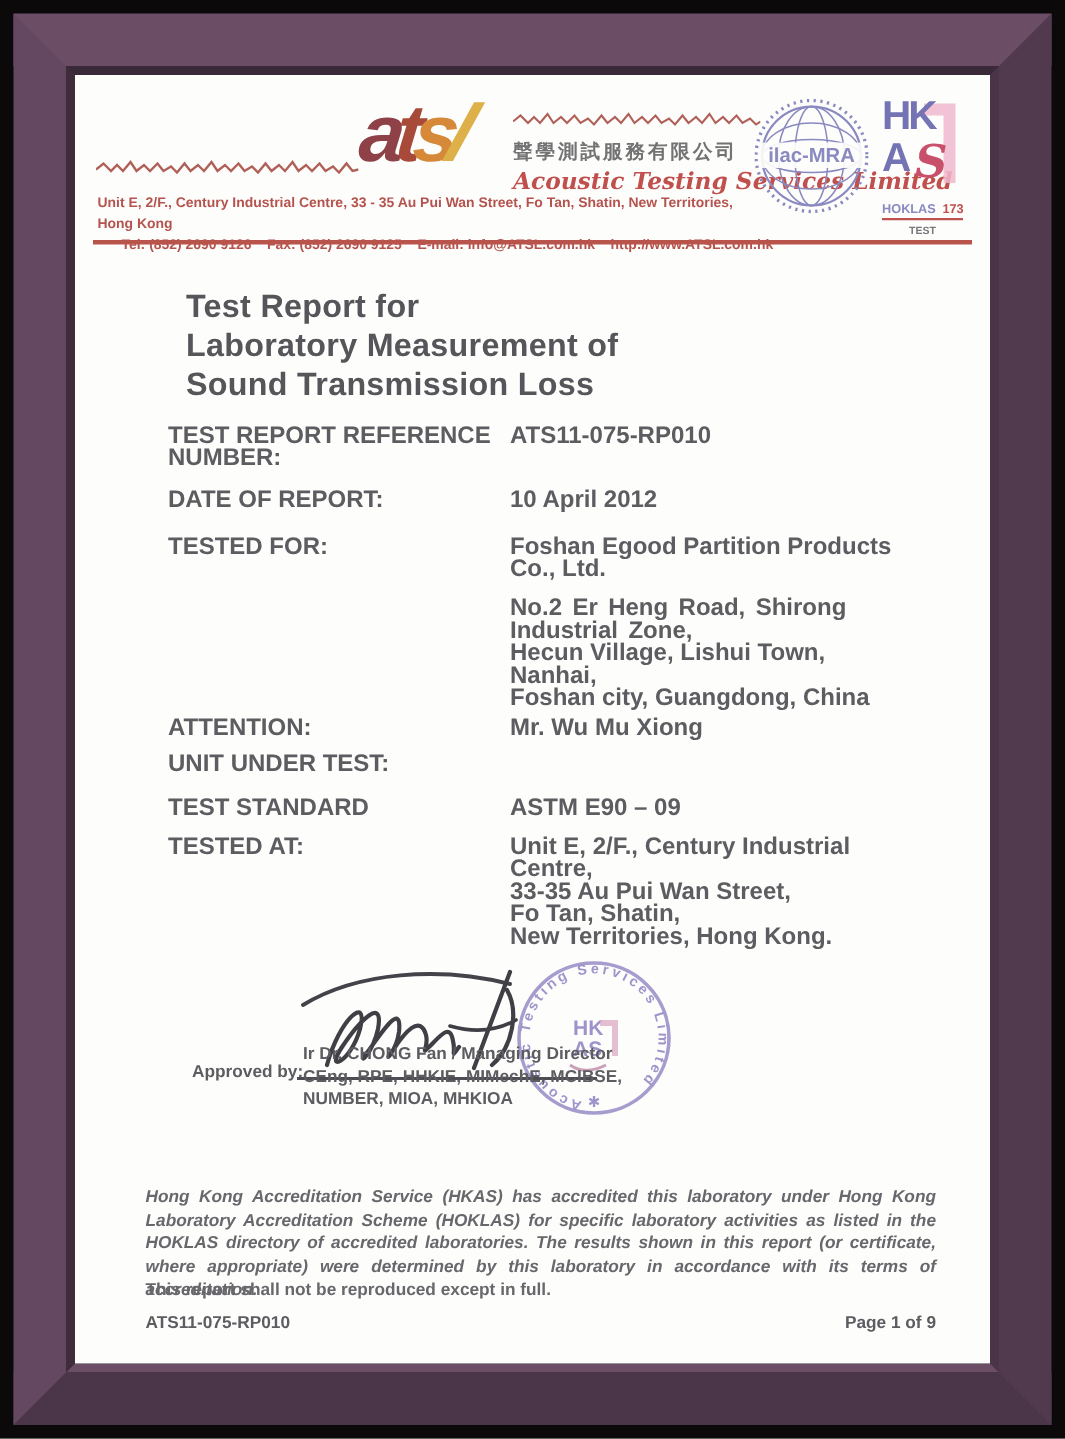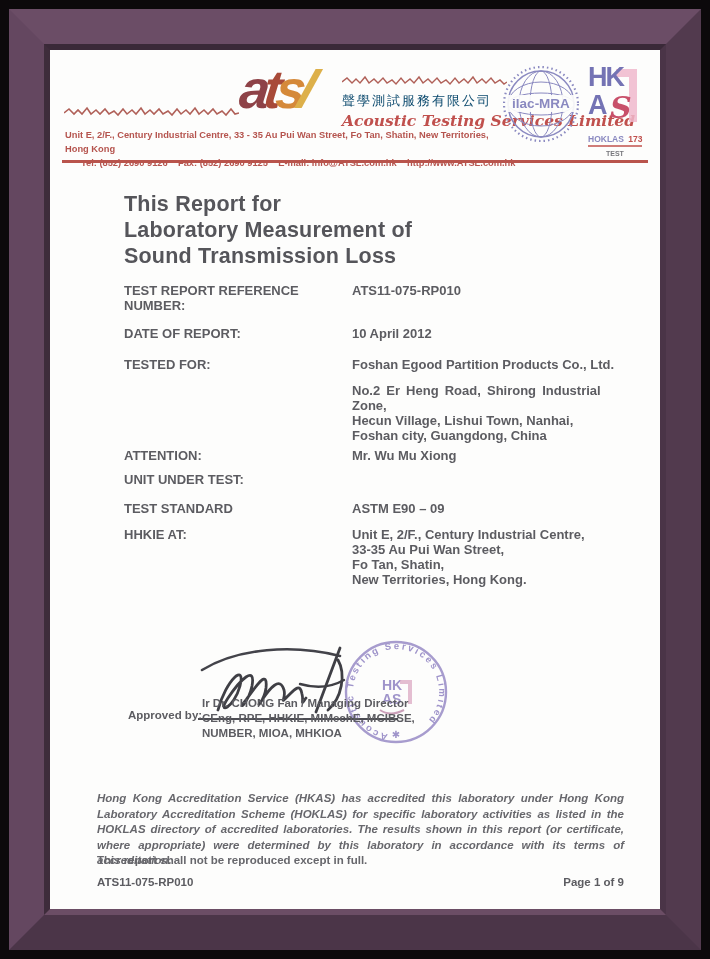--- a/index.html
+++ b/index.html
@@ -15,37 +15,37 @@
           color:#5c5c61; overflow:hidden; }
 
   
   .wave-left { position:absolute; left:14px; top:54px; }
   .logo-letters { position:absolute; left:190px; top:8px; height:64px;
           font-style:italic; font-weight:900; font-size:54px; letter-spacing:-6px;
           transform:skewX(-6deg); line-height:62px; }
   .logo-letters span { display:inline-block; }
   .lg-a{ color:#8e4247; } .lg-t{ color:#a84a39; } .lg-s{ color:#d58939; } .lg-l{ color:#ddb04a; transform:skewX(-14deg); }
   .logo-right { position:absolute; left:292px; top:22px; width:170px; }
-  .company-zh { margin-top:2px; font-size:13px; font-weight:400; letter-spacing:2px;
-          color:#0c4a6e; white-space:nowrap; }
+  .company-zh { margin-top:2px; font-size:13px; font-weight:700; letter-spacing:2px;
+          color:#737373; white-space:nowrap; }
   .company-en { margin-top:1px; font-family:"DejaVu Serif", serif; font-style:italic;
           font-weight:700; font-size:15.5px; color:#c0504d; white-space:nowrap; }
   .hdr-address { position:absolute; left:15px; top:78px; width:445px;
           color:#b5544e; font-weight:600; font-size:9.3px; line-height:14px; }
   .contact { white-space:pre;margin-left:16px; }
   .ilac { position:absolute; left:453px; top:12px; }
   .hkas { position:absolute; left:536px; top:10px; }
   .rule { position:absolute; left:12px; top:110px; width:586px; height:3px; background:#b9544c; }
 
   
   .title { position:absolute; left:74px; top:141px; font-size:21.5px; font-weight:700;
            color:#55555a; line-height:26px; letter-spacing:.2px; }
 
   
-  .fields { position:absolute; left:74px; top:233px; width:500px; font-size:13px; line-height:15px; }
+  .fields { position:absolute; left:62px; top:233px; width:500px; font-size:16px; line-height:15px; }
   .row { display:flex; }
   .row .lbl { width:228px; font-weight:700; flex:none; }
   .row .val { width:272px; font-weight:700; }
   .mb12{margin-bottom:13px;} .mb16{margin-bottom:16px;} .mb11{margin-bottom:11px;}
   .mb5{margin-bottom:5px;} .mb9{margin-bottom:9px;} .mb27{margin-bottom:14px;}
   .ws1 { word-spacing:2.5px; } .ws2 { word-spacing:5px; }
 
   
   .sig-svg { position:absolute; left:138px; top:590px; }
   .stamp { position:absolute; left:290px; top:586px; opacity:.85; }
@@ -109,21 +109,21 @@
         <tspan fill="#8a89c0">HOKLAS</tspan>
         <tspan fill="#c0504d" dx="2">173</tspan>
       </text>
       <line x1="2" y1="86" x2="56" y2="86" stroke="#c0504d" stroke-width="1.5"></line>
       <text x="20" y="96" font-size="7" font-weight="700" fill="#77777c" font-family="Liberation Sans, sans-serif">TEST</text>
     </svg>
 
     <div class="rule"></div>
 
     <div class="title">
-      <div>This Report for</div>
+      <div>Test Report for</div>
       <div>Laboratory Measurement of</div>
       <div>Sound Transmission Loss</div>
     </div>
 
     <div class="fields">
       <div class="row mb12">
         <div class="lbl">TEST REPORT REFERENCE NUMBER:</div>
         <div class="val">
                 <div>ATS11-075-RP010</div>
               </div>
@@ -157,21 +157,21 @@
       <div class="row mb27">
         <div class="lbl">UNIT UNDER TEST:</div>
       </div>
       <div class="row mb11">
         <div class="lbl">TEST STANDARD</div>
         <div class="val">
                 <div>ASTM E90 – 09</div>
               </div>
       </div>
       <div class="row">
-        <div class="lbl">HHKIE AT:</div>
+        <div class="lbl">TESTED AT:</div>
         <div class="val">
           <div>Unit E, 2/F., Century Industrial Centre,</div>
           <div>33-35 Au Pui Wan Street,</div>
           <div>Fo Tan, Shatin,</div>
           <div>New Territories, Hong Kong.</div>
         </div>
       </div>
     </div>
 
     <svg class="stamp" width="112" height="112" viewBox="0 0 112 112">

